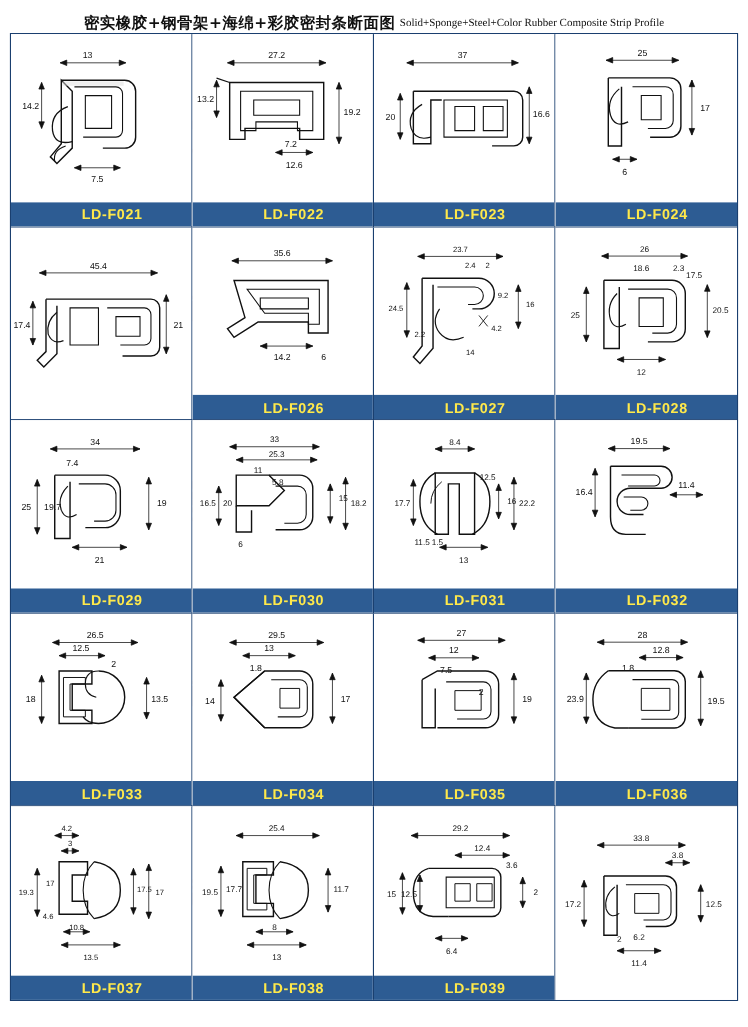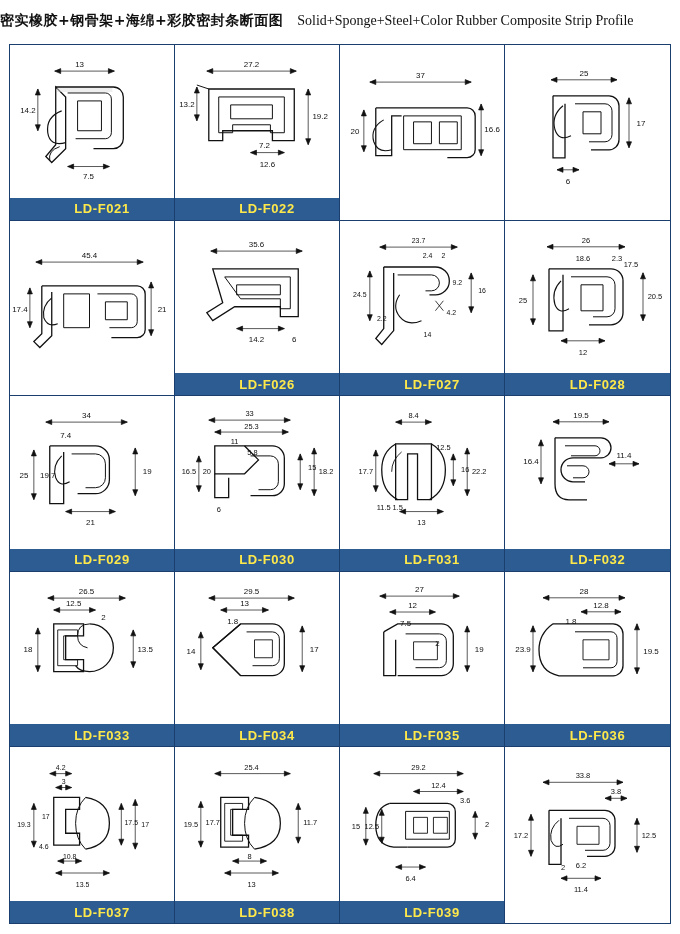--- a/index.html
+++ b/index.html
@@ -12,39 +12,39 @@
   #page {
     position: relative;
     width: 680px; height: 934px;
     background: #ffffff;
     overflow: hidden;
   }
   
   .header {
     position: absolute;
     top: 6px; left: 0; width: 680px; height: 30px;
-    display: flex; align-items: center; 
-    gap: 14px;
+    display: flex; align-items: center; justify-content: center;
+    gap: 4px;
   }
   .title-cn {
     font-family: "DejaVu Sans", sans-serif;
     font-size: 14px;
     font-weight: bold;
     color: #111111;
     letter-spacing: 0.5px;
   }
   .title-en {
     font-family: "Liberation Serif", serif;
-    font-size: 14px;
+    font-size: 10px;
     color: #111111;
   }
   
   .grid {
     position: absolute;
-    top: 44px; left: 9px;
+    top: 30px; left: 9px;
     width: 662px; height: 880px;
     border: 1px solid #1a3f6f;
     display: grid;
     grid-template-columns: repeat(4, 1fr);
     grid-template-rows: repeat(5, 1fr);
   }
   .cell {
     position: relative;
     border-right: 1px solid #1a3f6f;
     border-bottom: 1px solid #1a3f6f;
@@ -235,20 +235,21 @@
             <path d="M100 62 h18 v22 h-18 z" stroke-width="1"></path>
             <path d="M44 60 q-14 8 -10 22 q4 12 18 8" stroke-width="1.1"></path>
           </g>
           <g font-size="8" font-family="Liberation Sans, sans-serif" fill="#111">
             <text x="81" y="18" text-anchor="middle">37</text>
             <text x="15" y="74" text-anchor="middle">20</text>
             <text x="153" y="72" text-anchor="middle">16.6</text>
           </g>
         </svg>
       </div>
+      <div class="label">LD-F023</div>
     </div>
 
     <div class="cell">
       <div class="fig">
         <svg viewBox="0 0 165 145">
           <g stroke="#111" fill="none" stroke-width="0.7">
             <line x1="46" y1="20" x2="112" y2="20"></line>
             <path d="M46 20 l6 -2.5 v5 z" fill="#111"></path>
               <path d="M112 20 l-6 -2.5 v5 z" fill="#111"></path>
             <line x1="124" y1="38" x2="124" y2="88"></line>
@@ -263,20 +264,21 @@
             <path d="M78 52 h18 v22 h-18 z" stroke-width="1"></path>
             <path d="M58 46 q-12 10 -8 24 q4 12 16 6" stroke-width="1.1"></path>
           </g>
           <g font-size="8" font-family="Liberation Sans, sans-serif" fill="#111">
             <text x="79" y="16" text-anchor="middle">25</text>
             <text x="136" y="66" text-anchor="middle">17</text>
             <text x="63" y="124" text-anchor="middle">6</text>
           </g>
         </svg>
       </div>
+      <div class="label">LD-F024</div>
     </div>
 
     <div class="cell">
       <div class="fig">
         <svg viewBox="0 0 165 145">
           <g stroke="#111" fill="none" stroke-width="0.7">
             <line x1="26" y1="26" x2="134" y2="26"></line>
             <path d="M26 26 l6 -2.5 v5 z" fill="#111"></path>
               <path d="M134 26 l-6 -2.5 v5 z" fill="#111"></path>
             <line x1="20" y1="52" x2="20" y2="92"></line>

